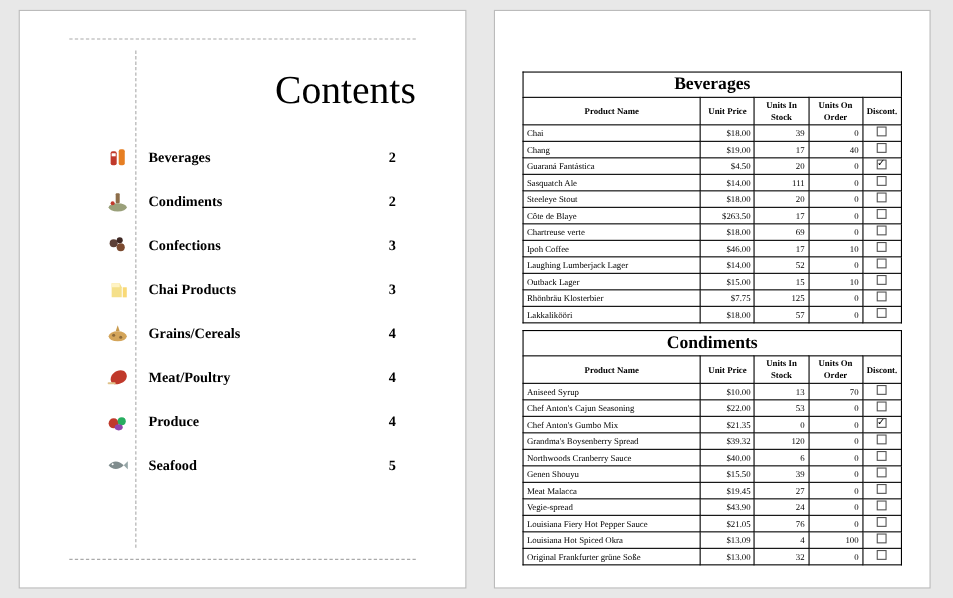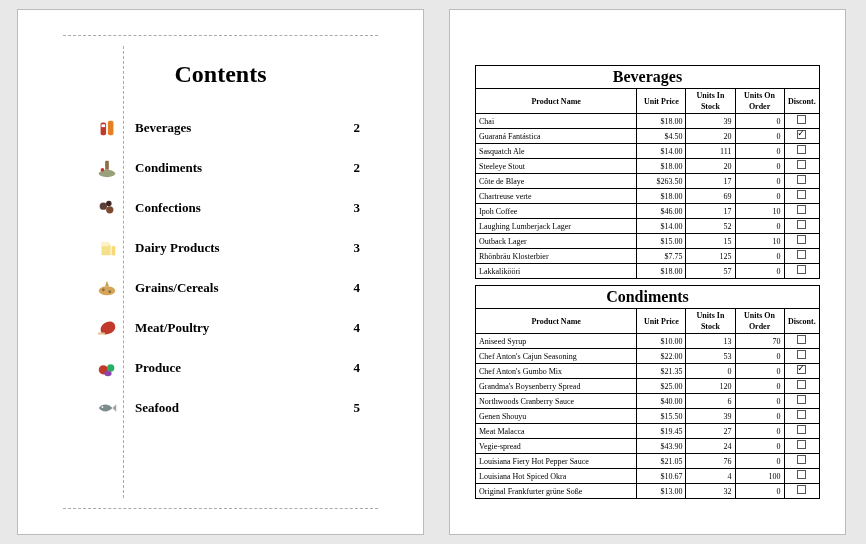--- a/index.html
+++ b/index.html
@@ -3,21 +3,21 @@
 <meta charset="utf-8">
 <style>
 html,body{margin:0;padding:0;background:#e8e8e8;font-family:"Times New Roman",serif;color:#000}
 .canvas{width:866px;height:544px;background:#e8e8e8;position:relative;overflow:hidden}
 .page{position:absolute;background:#fff;box-shadow:0 0 0 1px #bbb}
 .page1{left:18px;top:10px;width:405px;height:524px}
 .page2{left:450px;top:10px;width:395px;height:524px}
 .pcontent{position:absolute;left:45px;right:45px;top:25px;bottom:25px;border-top:1px dashed #aaa;border-bottom:1px dashed #aaa}
 .divider{position:absolute;top:10px;bottom:10px;width:0;border-left:1px dashed #aaa}
 .page1 .divider{left:60px}
-.title{font-size:24px;text-align:center;margin:25px 0 20px;font-weight:700}
+.title{font-size:36px;text-align:right;margin:25px 0 20px;font-weight:400}
 .toc{margin:0 18px 0 30px}
 .tocrow{display:flex;align-items:center;height:40px;font-size:13px;font-weight:700}
 .ticon{width:28px;height:24px;margin-right:14px;display:flex;align-items:center;justify-content:center}
 .ticon svg{width:26px;height:22px}
 .tlabel{flex:0 0 auto}
 .tfill{flex:1}
 .tpage{width:20px;text-align:right;font-weight:700}
 .p2content{position:absolute;left:25px;right:25px;top:55px}
 .sect-title{font-size:16px;font-weight:700;text-align:center;border:1px solid #000;padding:2px 0;border-bottom:none}
 table{border-collapse:collapse;width:100%;font-size:8px;font-family:Liberation Serif, serif}
@@ -77,21 +77,21 @@
             <span class="tpage">3</span>
           </div>
           <div class="tocrow">
             <span class="ticon">
               <svg viewBox="0 0 24 24">
                 <path d="M6 6h8l2 4v10H6z" fill="#f5e08a"></path>
                 <path d="M6 6h8v4H6z" fill="#fff3c4"></path>
                 <rect x="17" y="10" width="4" height="10" fill="#f9d976"></rect>
               </svg>
             </span>
-            <span class="tlabel">Dairy Products</span>
+            <span class="tlabel">Chai Products</span>
             <span class="tfill"></span>
             <span class="tpage">3</span>
           </div>
           <div class="tocrow">
             <span class="ticon">
               <svg viewBox="0 0 24 24">
                 <ellipse cx="12" cy="15" rx="9" ry="5" fill="#d4a55a"></ellipse>
                 <path d="M12 4l2 6h-4z" fill="#c99b4e"></path>
                 <circle cx="8" cy="14" r="1.5" fill="#8d6a3a"></circle>
                 <circle cx="15" cy="16" r="1.5" fill="#8d6a3a"></circle>
@@ -150,20 +150,27 @@
               <th>Unit Price</th>
               <th>Units In Stock</th>
               <th>Units On Order</th>
               <th>Discont.</th>
             </tr>
             <tr>
               <td class="name">Chai</td>
               <td class="num">$18.00</td>
               <td class="num">39</td>
               <td class="num">0</td>
+              <td class="chk"><span class="cbox"></span></td>
+            </tr>
+            <tr>
+              <td class="name">Chang</td>
+              <td class="num">$19.00</td>
+              <td class="num">17</td>
+              <td class="num">40</td>
               <td class="chk"><span class="cbox"></span></td>
             </tr>
             <tr>
               <td class="name">Guaraná Fantástica</td>
               <td class="num">$4.50</td>
               <td class="num">20</td>
               <td class="num">0</td>
               <td class="chk"><span class="cbox on"></span></td>
             </tr>
             <tr>
@@ -258,21 +265,21 @@
             </tr>
             <tr>
               <td class="name">Chef Anton's Gumbo Mix</td>
               <td class="num">$21.35</td>
               <td class="num">0</td>
               <td class="num">0</td>
               <td class="chk"><span class="cbox on"></span></td>
             </tr>
             <tr>
               <td class="name">Grandma's Boysenberry Spread</td>
-              <td class="num">$25.00</td>
+              <td class="num">$39.32</td>
               <td class="num">120</td>
               <td class="num">0</td>
               <td class="chk"><span class="cbox"></span></td>
             </tr>
             <tr>
               <td class="name">Northwoods Cranberry Sauce</td>
               <td class="num">$40.00</td>
               <td class="num">6</td>
               <td class="num">0</td>
               <td class="chk"><span class="cbox"></span></td>
@@ -300,21 +307,21 @@
             </tr>
             <tr>
               <td class="name">Louisiana Fiery Hot Pepper Sauce</td>
               <td class="num">$21.05</td>
               <td class="num">76</td>
               <td class="num">0</td>
               <td class="chk"><span class="cbox"></span></td>
             </tr>
             <tr>
               <td class="name">Louisiana Hot Spiced Okra</td>
-              <td class="num">$10.67</td>
+              <td class="num">$13.09</td>
               <td class="num">4</td>
               <td class="num">100</td>
               <td class="chk"><span class="cbox"></span></td>
             </tr>
             <tr>
               <td class="name">Original Frankfurter grüne Soße</td>
               <td class="num">$13.00</td>
               <td class="num">32</td>
               <td class="num">0</td>
               <td class="chk"><span class="cbox"></span></td>

